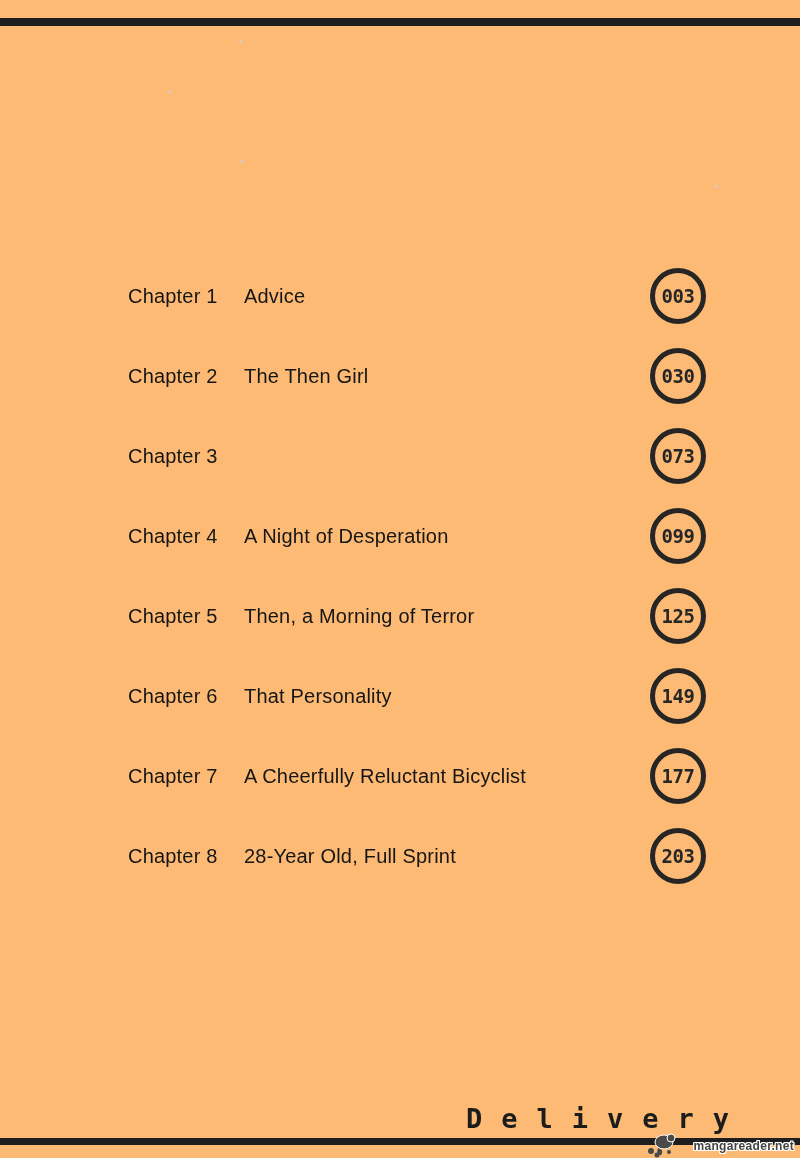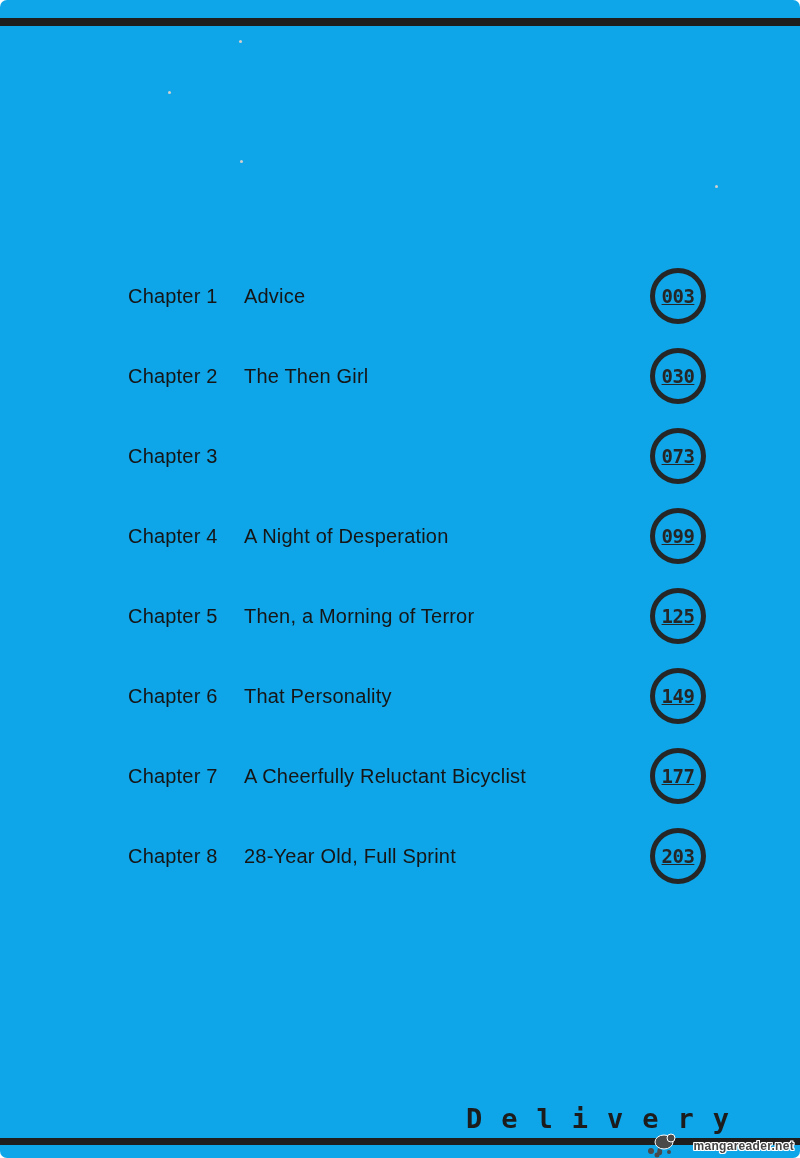--- a/index.html
+++ b/index.html
@@ -1,22 +1,21 @@
 <!DOCTYPE html>
 <html><head>
 <meta charset="utf-8">
 <style>
   html,body{margin:0;padding:0;}
   .page{
     position:relative;
     width:800px;height:1158px;
-    background:#0ea5e9;
+    background:#fdba74;
     overflow:hidden;
     font-family:"Liberation Sans", sans-serif;
-    border-radius:7px;
   }
   .bar{
     position:absolute;left:0;width:800px;background:#1e1e1e;
   }
   .bar-top{top:18px;height:8px;}
   .bar-bottom{top:1138px;height:7px;}
   .toc{
     position:absolute;top:268px;left:0;width:800px;
   }
   .row{
@@ -31,21 +30,21 @@
   .pagenum{
     position:absolute;left:650px;top:0;
     width:56px;height:56px;box-sizing:border-box;
     border:5px solid #262626;border-radius:50%;
     display:flex;align-items:center;justify-content:center;
     background:transparent;
   }
   .pagenum span{
     font-family:"DejaVu Sans Mono", monospace;
     font-weight:bold;font-size:19px;color:#262626;
-    letter-spacing:-0.5px;line-height:1;text-decoration:underline;
+    letter-spacing:-0.5px;line-height:1;
   }
   .contents-title{
     position:absolute;left:466px;top:1104px;
     font-family:"DejaVu Sans Mono", monospace;
     font-weight:bold;font-size:27px;color:#1c1c1c;
     letter-spacing:19px;white-space:nowrap;line-height:1.1;
   }
   .watermark{
     position:absolute;right:6px;top:1132px;width:150px;height:26px;
   }

